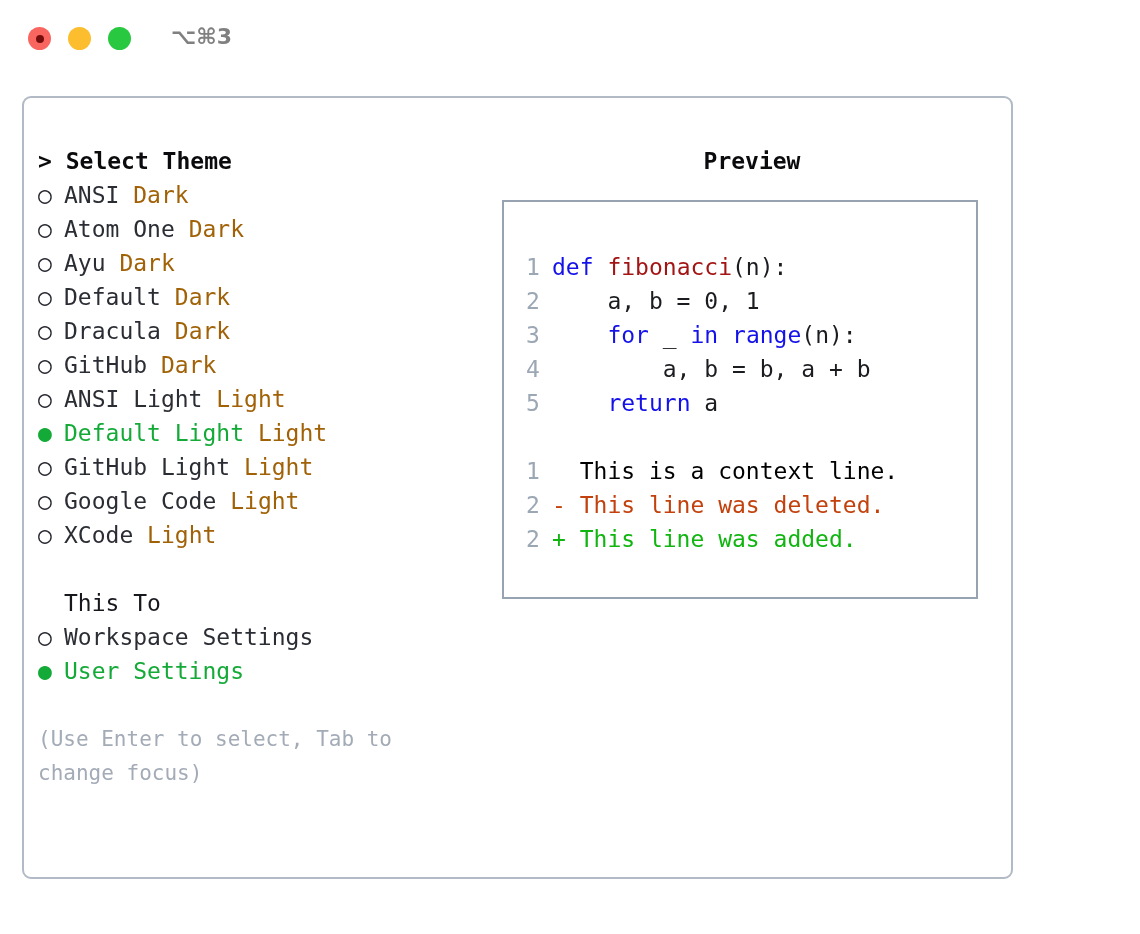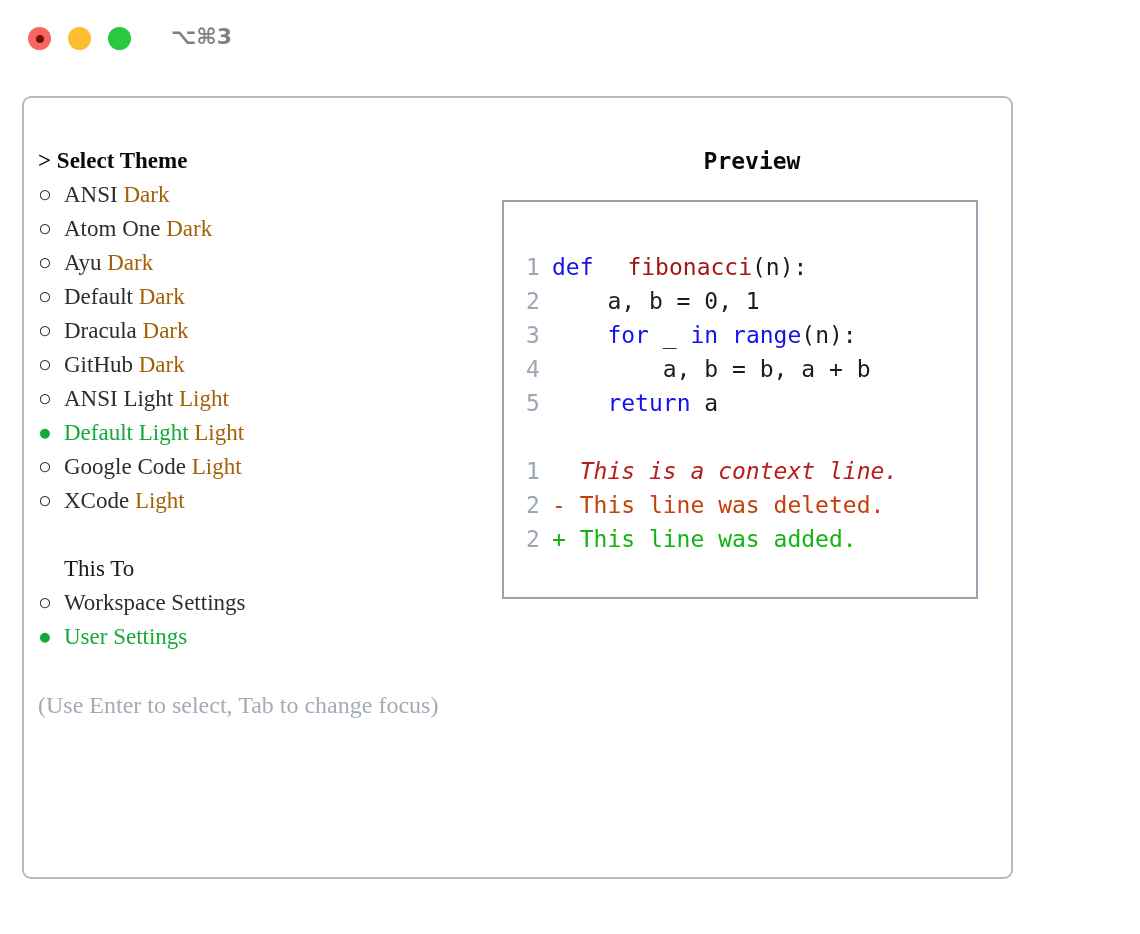--- a/index.html
+++ b/index.html
@@ -72,21 +72,20 @@
     box-sizing: border-box;
     background: #ffffff;
   }
 
   
   .left-col {
     position: absolute;
     left: 14px;
     top: 46px;
     width: 450px;
-    font-family: Liberation Serif, serif;
   }
   .section-head {
     font-size: 23px;
     font-weight: bold;
     color: #0b0b0e;
     line-height: 34px;
     height: 34px;
     white-space: pre;
   }
   .row {
@@ -110,21 +109,21 @@
   .apply-head {
     font-size: 23px;
     line-height: 34px;
     height: 34px;
     color: #17181d;
     white-space: pre;
     padding-left: 26px;
   }
   .hint {
     margin-top: 34px;
-    font-size: 24px;
+    font-size: 21px;
     line-height: 34px;
     color: #a3abb7;
     width: 420px;
     white-space: pre-wrap;
   }
 
   
   .right-col {
     position: absolute;
     left: 478px;
@@ -154,26 +153,26 @@
     height: 34px;
     white-space: pre;
     color: #1b1c20;
   }
   .ln {
     display: inline-block;
     width: 26px;
     color: #9ba7b5;
   }
   .kw  { color: #1412e8; }
-  .fn  { color: #a31414; margin-left: 20px; }
+  .fn  { color: #a31414; }
   .pl  { color: #1b1c20; }
 
   .code-gap { height: 34px; }
 
-  .diff-ctx { color: #b91c1c; font-style: italic; }
+  .diff-ctx { color: #000000; }
   .diff-del { color: #c2410c; }
   .diff-add { color: #10b510; }
 </style>
 </head>
 <body>
 
 <div class="window">
 
   <div class="titlebar">
     <div class="dot dot-close"></div>
@@ -191,20 +190,21 @@
 
       <div>
         <div class="row"><span class="marker">○</span><span class="label">ANSI</span> <span class="tag">Dark</span></div>
         <div class="row"><span class="marker">○</span><span class="label">Atom One</span> <span class="tag">Dark</span></div>
         <div class="row"><span class="marker">○</span><span class="label">Ayu</span> <span class="tag">Dark</span></div>
         <div class="row"><span class="marker">○</span><span class="label">Default</span> <span class="tag">Dark</span></div>
         <div class="row"><span class="marker">○</span><span class="label">Dracula</span> <span class="tag">Dark</span></div>
         <div class="row"><span class="marker">○</span><span class="label">GitHub</span> <span class="tag">Dark</span></div>
         <div class="row"><span class="marker">○</span><span class="label">ANSI Light</span> <span class="tag">Light</span></div>
         <div class="row selected"><span class="marker">●</span><span class="label">Default Light</span> <span class="tag">Light</span></div>
+        <div class="row"><span class="marker">○</span><span class="label">GitHub Light</span> <span class="tag">Light</span></div>
         <div class="row"><span class="marker">○</span><span class="label">Google Code</span> <span class="tag">Light</span></div>
         <div class="row"><span class="marker">○</span><span class="label">XCode</span> <span class="tag">Light</span></div>
       </div>
 
       <div class="spacer-sm"></div>
 
       <div class="apply-head">This To</div>
 
       <div>
         <div class="row"><span class="marker">○</span><span class="label">Workspace Settings</span></div>

